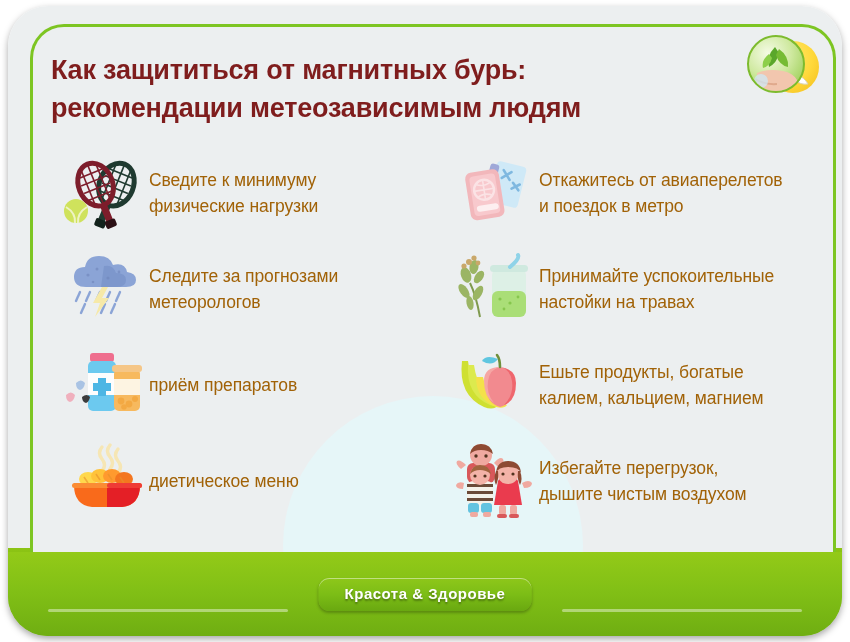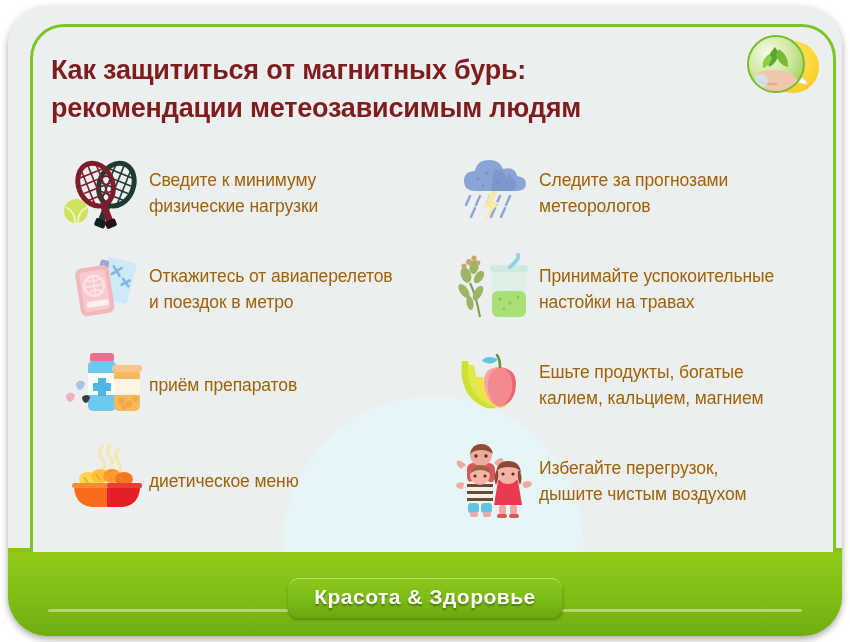--- a/index.html
+++ b/index.html
@@ -97,21 +97,21 @@
   .brand-pill {
     position: absolute;
     left: 50%;
     transform: translateX(-50%);
     top: 26px;
     padding: 7px 26px 9px 26px;
     border-radius: 11px;
     background: linear-gradient(180deg, #8ec71a 0%, #7cbd16 50%, #69a810 100%);
     box-shadow: 0 2px 3px rgba(0,0,0,0.25), inset 0 1px 0 rgba(255,255,255,0.45);
     color: #ffffff;
-    font-size: 21px;
+    font-size: 15px;
     font-weight: bold;
     letter-spacing: 0.5px;
     white-space: nowrap;
     text-shadow: 0 2px 2px rgba(0,0,0,0.35);
   }
 
   
   .title-block {
     position: absolute;
     left: 18px;
@@ -270,20 +270,46 @@
           </div>
           <div class="tip-text">
             <span>Сведите к минимуму</span>
             <span class="l2">физические нагрузки</span>
           </div>
         </div>
 
         <div class="tip">
           <div class="tip-icon">
             <svg width="84" height="76" viewBox="0 0 84 76">
+              <g transform="rotate(14 42 38)">
+                <rect x="36" y="6" width="30" height="42" rx="4" fill="#cfe9f7"></rect>
+                <g stroke="#7fb8e0" stroke-width="2.6" fill="none" stroke-linecap="round">
+                  <path d="M44 14 l8 8 M52 14 l-8 8"></path>
+                  <path d="M56 24 l7 6 M63 24 l-7 6"></path>
+                </g>
+                <rect x="30" y="10" width="9" height="34" rx="3" fill="#9fa8d8"></rect>
+              </g>
+              <g transform="rotate(-9 42 40)">
+                <rect x="14" y="14" width="34" height="48" rx="6" fill="#f2b7bb"></rect>
+                <rect x="18" y="18" width="26" height="40" rx="4" fill="#f8c9cd"></rect>
+                <circle cx="31" cy="33" r="10" fill="none" stroke="#fbe3e5" stroke-width="2.4"></circle>
+                <path d="M21 33 h20 M31 23 v20 M23 26 q8 5 16 0 M23 40 q8 -5 16 0" stroke="#fbe3e5" stroke-width="1.6" fill="none"></path>
+                <rect x="21" y="48" width="22" height="6" rx="3" fill="#fdeff0"></rect>
+              </g>
+            </svg>
+          </div>
+          <div class="tip-text">
+            <span>Откажитесь от авиаперелетов</span>
+            <span class="l2">и поездок в метро</span>
+          </div>
+        </div>
+
+        <div class="tip">
+          <div class="tip-icon">
+            <svg width="84" height="76" viewBox="0 0 84 76">
               <path d="M22 36 q-12 0 -12 -10 q0 -10 11 -10 q2 -11 14 -11 q11 0 14 9
                        q12 -3 14 7 q9 1 9 8 q0 7 -10 7 z" fill="#8ba4d6"></path>
               <path d="M40 15 q9 -2 12 7 q10 0 10 7 q0 7 -9 7 l-16 0 z" fill="#7d97cc"></path>
               <g fill="#6f86bb" opacity="0.6">
                 <circle cx="24" cy="24" r="1.6"></circle>
                   <circle cx="33" cy="18" r="1.5"></circle>
                 <circle cx="44" cy="27" r="1.6"></circle>
                   <circle cx="55" cy="21" r="1.4"></circle>
                 <circle cx="29" cy="31" r="1.3"></circle>
               </g>
@@ -296,46 +322,20 @@
                 <line x1="21" y1="53" x2="17" y2="62"></line>
                 <line x1="41" y1="53" x2="37" y2="62"></line>
                 <line x1="51" y1="53" x2="47" y2="62"></line>
               </g>
               <path d="M38 36 l-9 16 l7 0 l-5 14 l14 -19 l-7 0 l6 -11 z" fill="#f6e9a8"></path>
             </svg>
           </div>
           <div class="tip-text">
             <span>Следите за прогнозами</span>
             <span class="l2">метеорологов</span>
-          </div>
-        </div>
-
-        <div class="tip">
-          <div class="tip-icon">
-            <svg width="84" height="76" viewBox="0 0 84 76">
-              <g transform="rotate(14 42 38)">
-                <rect x="36" y="6" width="30" height="42" rx="4" fill="#cfe9f7"></rect>
-                <g stroke="#7fb8e0" stroke-width="2.6" fill="none" stroke-linecap="round">
-                  <path d="M44 14 l8 8 M52 14 l-8 8"></path>
-                  <path d="M56 24 l7 6 M63 24 l-7 6"></path>
-                </g>
-                <rect x="30" y="10" width="9" height="34" rx="3" fill="#9fa8d8"></rect>
-              </g>
-              <g transform="rotate(-9 42 40)">
-                <rect x="14" y="14" width="34" height="48" rx="6" fill="#f2b7bb"></rect>
-                <rect x="18" y="18" width="26" height="40" rx="4" fill="#f8c9cd"></rect>
-                <circle cx="31" cy="33" r="10" fill="none" stroke="#fbe3e5" stroke-width="2.4"></circle>
-                <path d="M21 33 h20 M31 23 v20 M23 26 q8 5 16 0 M23 40 q8 -5 16 0" stroke="#fbe3e5" stroke-width="1.6" fill="none"></path>
-                <rect x="21" y="48" width="22" height="6" rx="3" fill="#fdeff0"></rect>
-              </g>
-            </svg>
-          </div>
-          <div class="tip-text">
-            <span>Откажитесь от авиаперелетов</span>
-            <span class="l2">и поездок в метро</span>
           </div>
         </div>
 
         <div class="tip">
           <div class="tip-icon">
             <svg width="84" height="76" viewBox="0 0 84 76">
               <path d="M26 66 q-4 -22 -10 -34" stroke="#7f9a4e" stroke-width="2" fill="none"></path>
               <g fill="#9bb564">
                 <ellipse cx="12" cy="24" rx="5" ry="8" transform="rotate(-20 12 24)"></ellipse>
                 <ellipse cx="20" cy="16" rx="4.5" ry="7" transform="rotate(10 20 16)"></ellipse>

